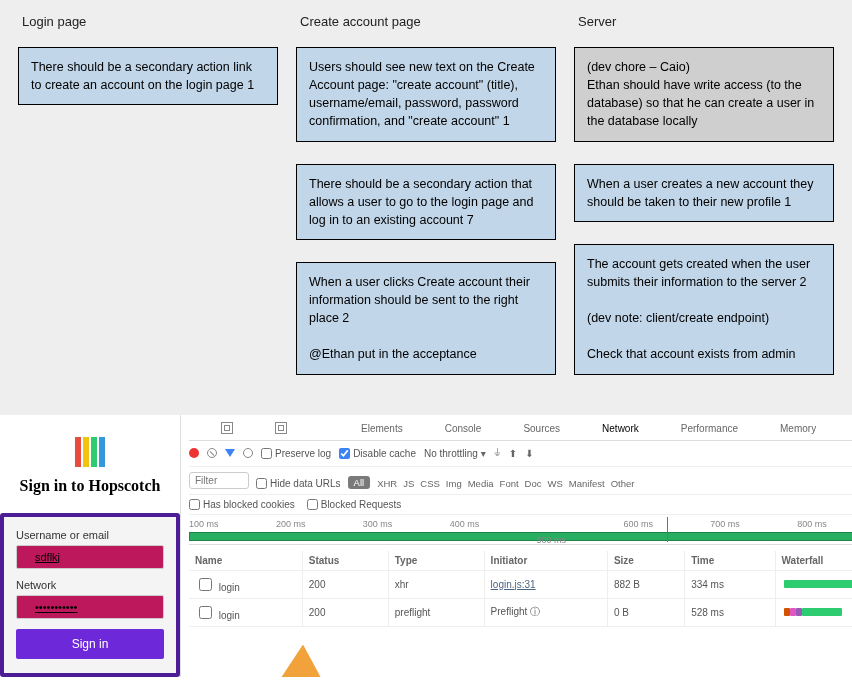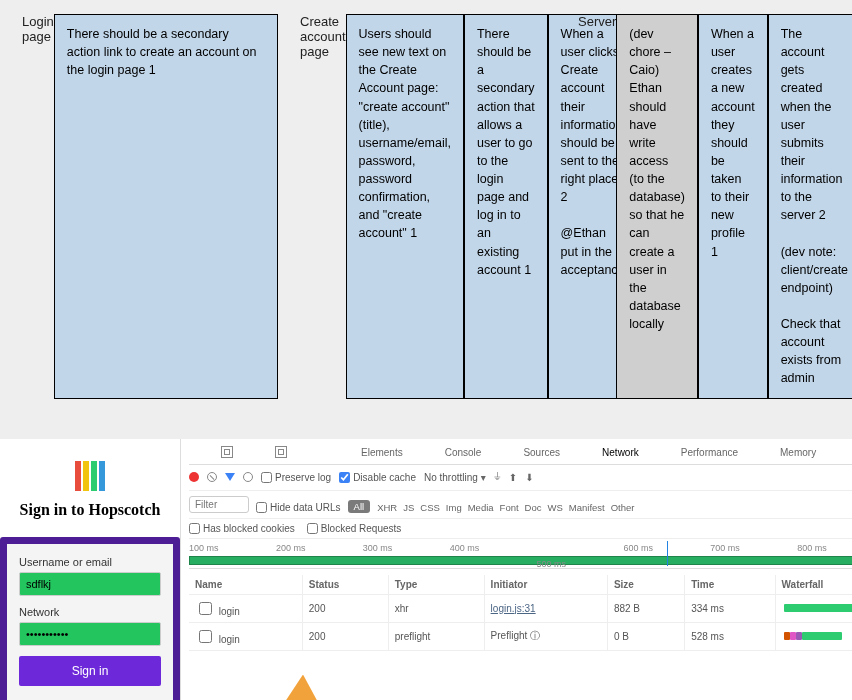--- a/index.html
+++ b/index.html
@@ -12,21 +12,21 @@
   
   .board {
     background: #eeeeee;
     padding: 14px 18px 18px 18px;
     display: flex;
     gap: 18px;
   }
   .col {
     width: 260px;
     display: flex;
-    flex-direction: row;
+    flex-direction: column;
   }
   .col-title {
     font-size: 13px;
     font-weight: 400;
     color: #222;
     margin: 0 0 18px 4px;
   }
   .card {
     border: 1.5px solid #000;
     background: #c2d6e9;
@@ -65,38 +65,39 @@
   .signin-title {
     font-family: Georgia, 'Times New Roman', serif;
     font-size: 16px;
     font-weight: 700;
     margin: 0 0 18px 0;
   }
   .signin-form {
     width: 180px;
     margin: 0 auto;
     background: #f4f4f4;
-    border: 7px solid #4c1d95;
+    border: 4px solid #4c1d95;
     border-radius: 3px;
     padding: 12px 12px 14px 12px;
     text-align: left;
   }
   .fld-label {
     font-size: 11px;
     color: #333;
     margin-bottom: 4px;
   }
   .fld-input {
     width: 100%;
     border: 1px solid #ccc;
     border-radius: 2px;
-    padding: 5px 6px;
+    padding: 5px 18px;
     font-size: 11px;
     margin-bottom: 10px;
-    background: #22c55e;
+    background: #be185d;
+    text-decoration: underline;
   }
   .signin-btn {
     width: 100%;
     background: #6d28d9;
     color: #fff;
     border: none;
     padding: 8px 0;
     font-size: 12px;
     border-radius: 2px;
     cursor: pointer;
@@ -161,21 +162,21 @@
 
 <div class="board">
 
 <div class="col">
       <div class="col-title">Login page</div>
       <div class="card">There should be a secondary action link to create an account on the login page 1</div>
     </div>
     <div class="col">
       <div class="col-title">Create account page</div>
       <div class="card">Users should see new text on the Create Account page: "create account" (title), username/email, password, password confirmation, and "create account" 1</div>
-      <div class="card">There should be a secondary action that allows a user to go to the login page and log in to an existing account 1</div>
+      <div class="card">There should be a secondary action that allows a user to go to the login page and log in to an existing account 7</div>
       <div class="card">When a user clicks Create account their information should be sent to the right place 2
 
 @Ethan put in the acceptance</div>
     </div>
     <div class="col">
       <div class="col-title">Server</div>
       <div class="card grey">(dev chore – Caio)
 Ethan should have write access (to the database) so that he can create a user in the database locally</div>
       <div class="card">When a user creates a new account they should be taken to their new profile 1</div>
       <div class="card">The account gets created when the user submits their information to the server 2

